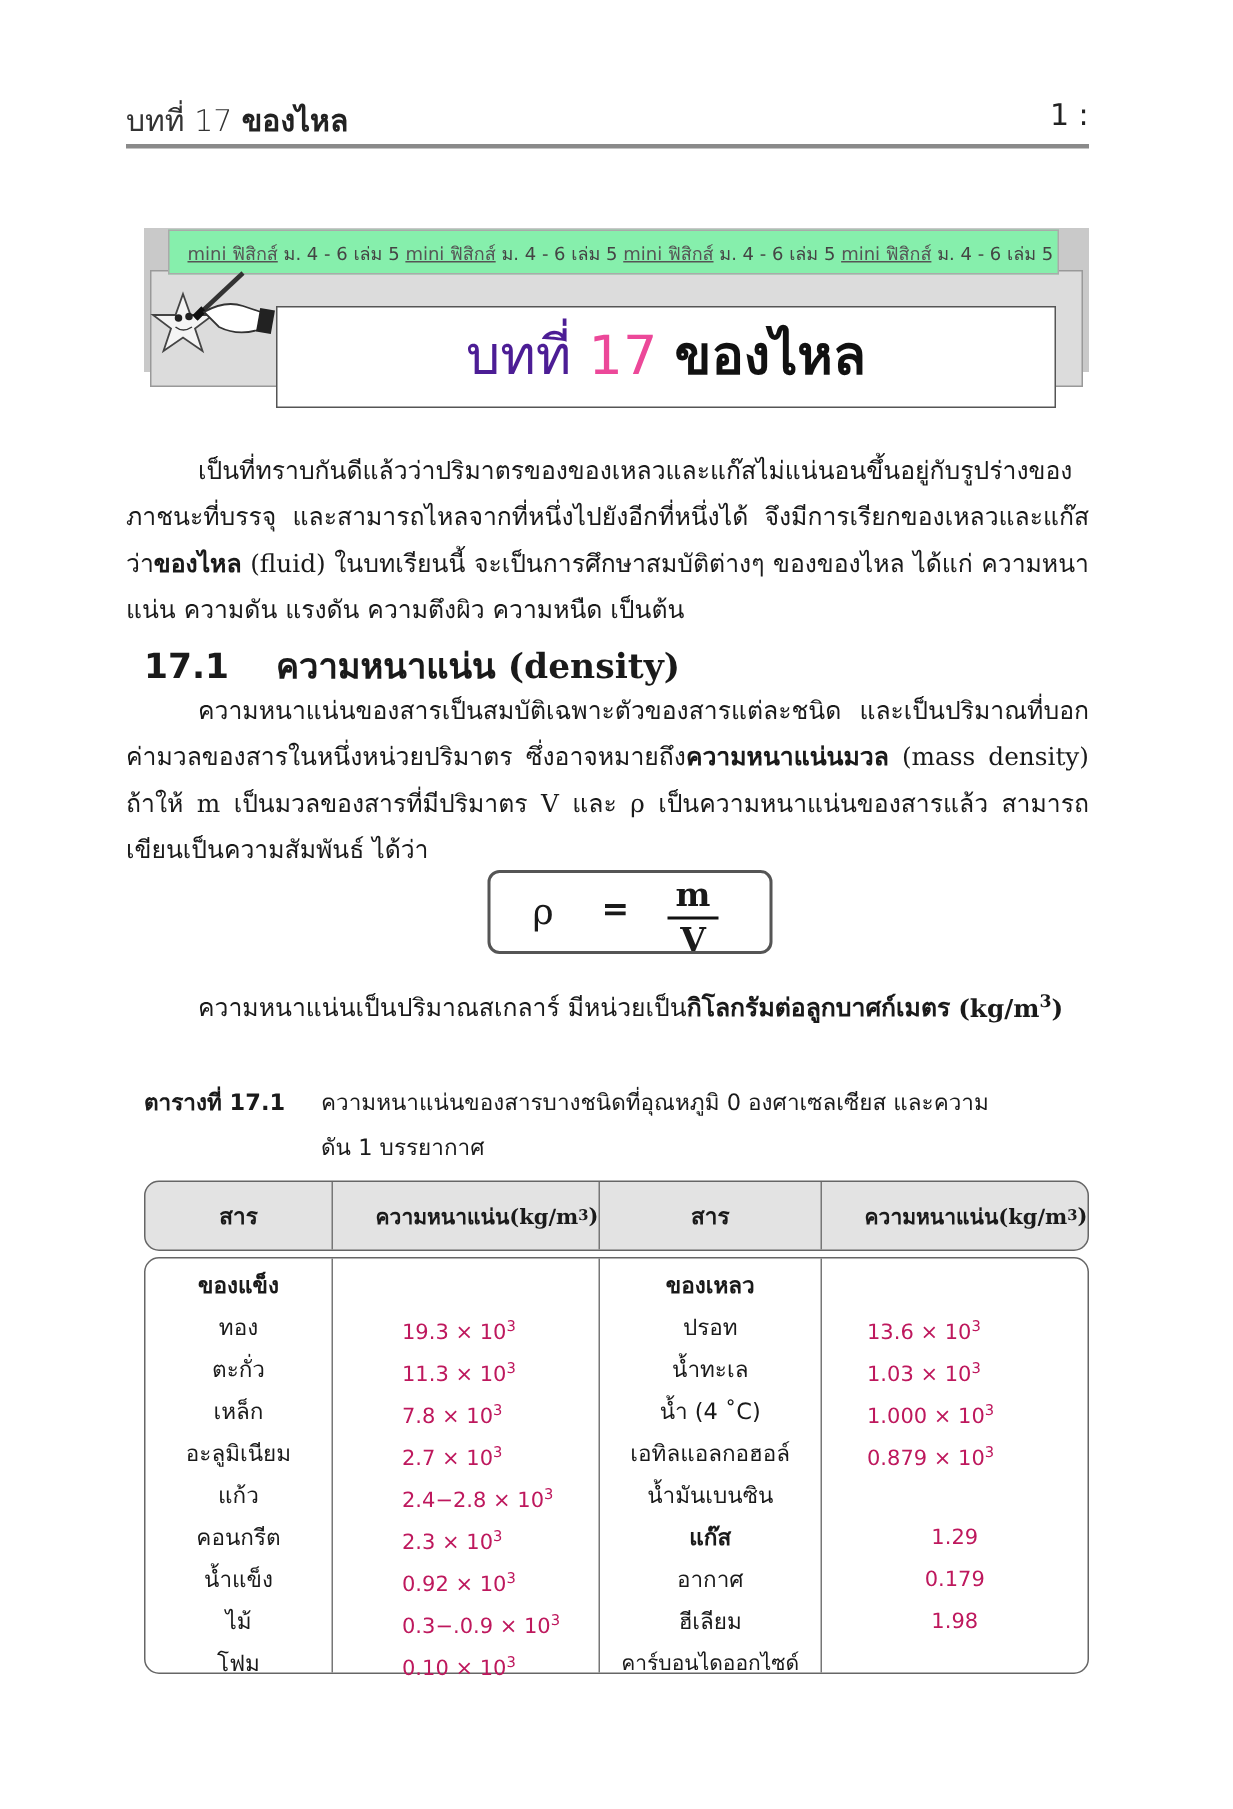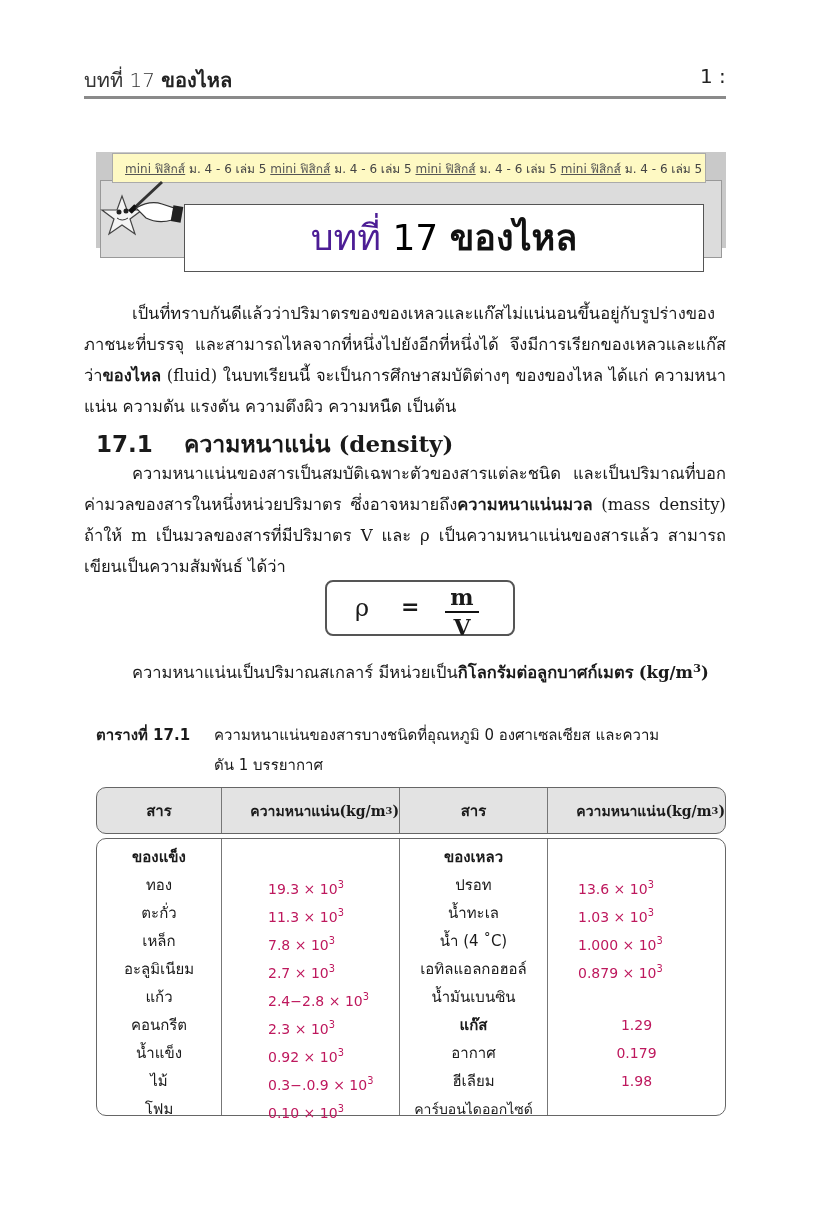--- a/index.html
+++ b/index.html
@@ -6,25 +6,25 @@
   body { width:822px; height:1206px; position:relative; overflow:hidden; color:#1a1a1a; font-family:"DejaVu Serif", serif; }
   .abs { position:absolute; }
   .header-left { left:84px; top:64px; font-family:"DejaVu Sans", sans-serif; font-size:20px; color:#222; }
   .header-left .light { font-weight:300; color:#333; }
   .header-left b { font-weight:bold; }
   .header-right { left:700px; top:64px; font-family:"DejaVu Sans", sans-serif; font-size:20px; color:#222; }
   .header-rule { left:84px; top:96px; width:642px; height:3px; background:#8a8a8a; }
 
   .banner-back { left:96px; top:152px; width:630px; height:96px; background:#c9c9c9; }
   .banner-mid { left:100px; top:180px; width:620px; height:76px; background:#dcdcdc; border:1px solid #999; }
-  .banner-strip { left:112px; top:153px; width:594px; height:30px; background:#fef9c3; border:1px solid #aaa; font-family:"DejaVu Sans", sans-serif; font-size:12px; color:#444; line-height:30px; white-space:nowrap; overflow:hidden; padding-left:12px; box-sizing:border-box; }
+  .banner-strip { left:112px; top:153px; width:594px; height:30px; background:#86efac; border:1px solid #aaa; font-family:"DejaVu Sans", sans-serif; font-size:12px; color:#444; line-height:30px; white-space:nowrap; overflow:hidden; padding-left:12px; box-sizing:border-box; }
   .banner-strip u { color:#555; }
   .banner-title-box { left:184px; top:204px; width:520px; height:68px; background:#fff; border:1.5px solid #555; box-sizing:border-box; text-align:center; line-height:66px; font-family:"DejaVu Sans", sans-serif; font-size:36px; }
   .banner-title-box .light { font-weight:300; color:#4c1d95; }
-  .banner-title-box .num { color:#000000; }
+  .banner-title-box .num { color:#ec4899; }
   .banner-title-box b { color:#111; }
   .mascot { left:100px; top:178px; width:96px; height:66px; }
 
   .para { left:84px; width:642px; font-size:16.5px; line-height:31px; text-align:justify; }
   .indent { text-indent:48px; }
   .sec-title { left:96px; top:426px; font-family:"DejaVu Sans", sans-serif; font-size:23px; font-weight:bold; }
   .sec-title .num { display:inline-block; width:80px; }
   .sec-title .en { font-family:"DejaVu Serif", serif; }
 
   .formula-box { left:325px; top:580px; width:190px; height:56px; border:2px solid #555; border-radius:8px; box-sizing:border-box; font-family:"DejaVu Serif", serif; }

